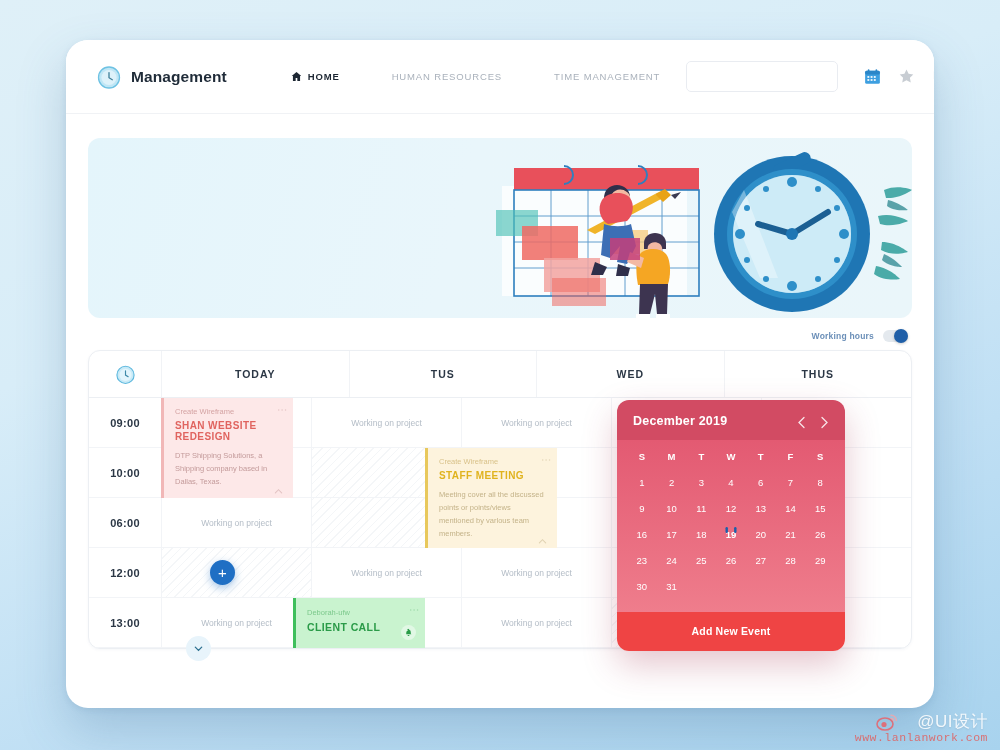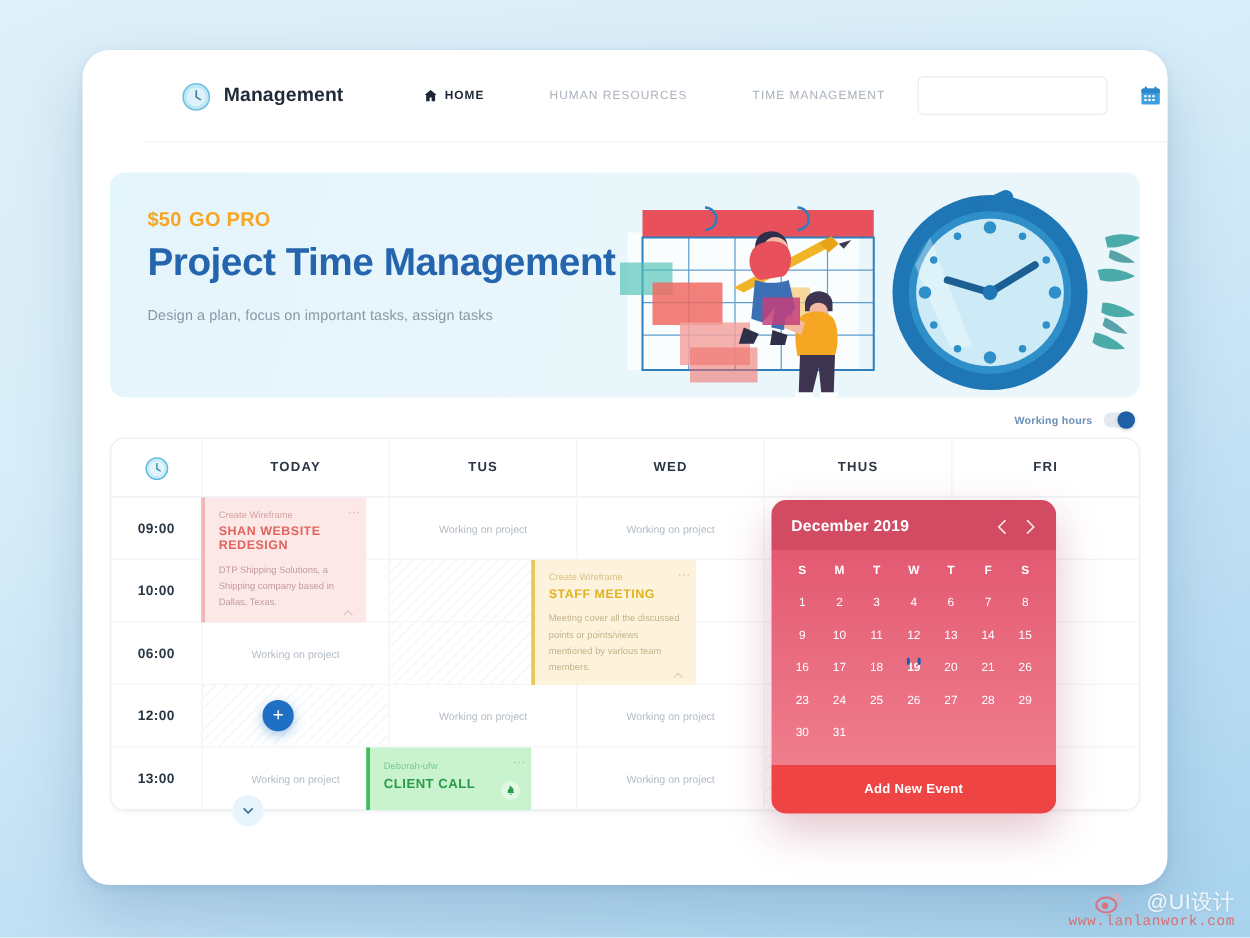--- a/index.html
+++ b/index.html
@@ -21,21 +21,20 @@
     overflow: hidden;
   }
 
   
   .navbar {
     height: 74px;
     display: flex; align-items: center;
     padding: 0 26px 0 30px;
     border-bottom: 1px solid #f0f2f5;
     background: #fff;
-    margin-left: 48px;
   }
   .brand { display: flex; align-items: center; gap: 9px; }
   .brand-logo { width: 26px; height: 26px; flex: 0 0 26px; }
   .brand-name { font-size: 15.5px; font-weight: 700; color: #1f2b38; letter-spacing: .1px; }
 
   .nav-links { display: flex; align-items: center; margin-left: 38px; gap: 0; }
   .nav-link {
     font-size: 9.5px; letter-spacing: .85px;
     color: #a9b1bb; padding: 6px 26px; cursor: pointer;
     white-space: nowrap; font-weight: 500;
@@ -302,27 +301,20 @@
             <path d="M2 3.4h14v8.2H8.4L4.6 14.4v-2.8H2z" fill="#d3d8de"></path>
           </svg>
         
       </span>
 
     </div>
   </div>
 
   <div class="hero-wrap">
     <div class="hero">
-      <div class="hero-text">
-        <div class="hero-kicker">
-          <span>$50</span><span class="pro">GO PRO</span>
-        </div>
-        <div class="hero-title">Project Time Management</div>
-        <div class="hero-sub">Design a plan, focus on important tasks, assign tasks</div>
-      </div>
 
       <div class="hero-art">
         <svg viewBox="0 0 420 180" preserveAspectRatio="xMidYMid slice">
 
           <g fill="#2f9e9a" opacity=".85">
             <path d="M392 52c14-6 28 0 28 0s-12 9-26 8z"></path>
             <path d="M386 78c16-4 30 5 30 5s-14 7-28 3z"></path>
             <path d="M390 104c14 0 26 10 26 10s-15 5-27-2z"></path>
             <path d="M384 128c14 2 24 13 24 13s-16 3-26-5z"></path>
           </g>
@@ -421,21 +413,20 @@
               <circle cx="11" cy="11.4" r="9" fill="#c8eaf7" stroke="#5fb9de" stroke-width="1.2"></circle>
               <circle cx="11" cy="11.4" r="6.4" fill="#e2f5fc"></circle>
               <path d="M11 7.2v4.4l2.8 1.7" stroke="#3e8aa8" stroke-width="1.2" fill="none" stroke-linecap="round"></path>
             </svg>
           </span>
         </div>
         <div class="head-cell">TODAY</div>
         <div class="head-cell">TUS</div>
         <div class="head-cell">WED</div>
         <div class="head-cell">THUS</div>
-        <div class="head-cell">FRI</div>
       </div>
 
       <div style="position:relative">
 
         <div class="row">
           <div class="cell time">09:00</div>
           <div class="cell"></div>
           <div class="cell">Working on project</div>
           <div class="cell">Working on project</div>
           <div class="cell">Working on project</div>

